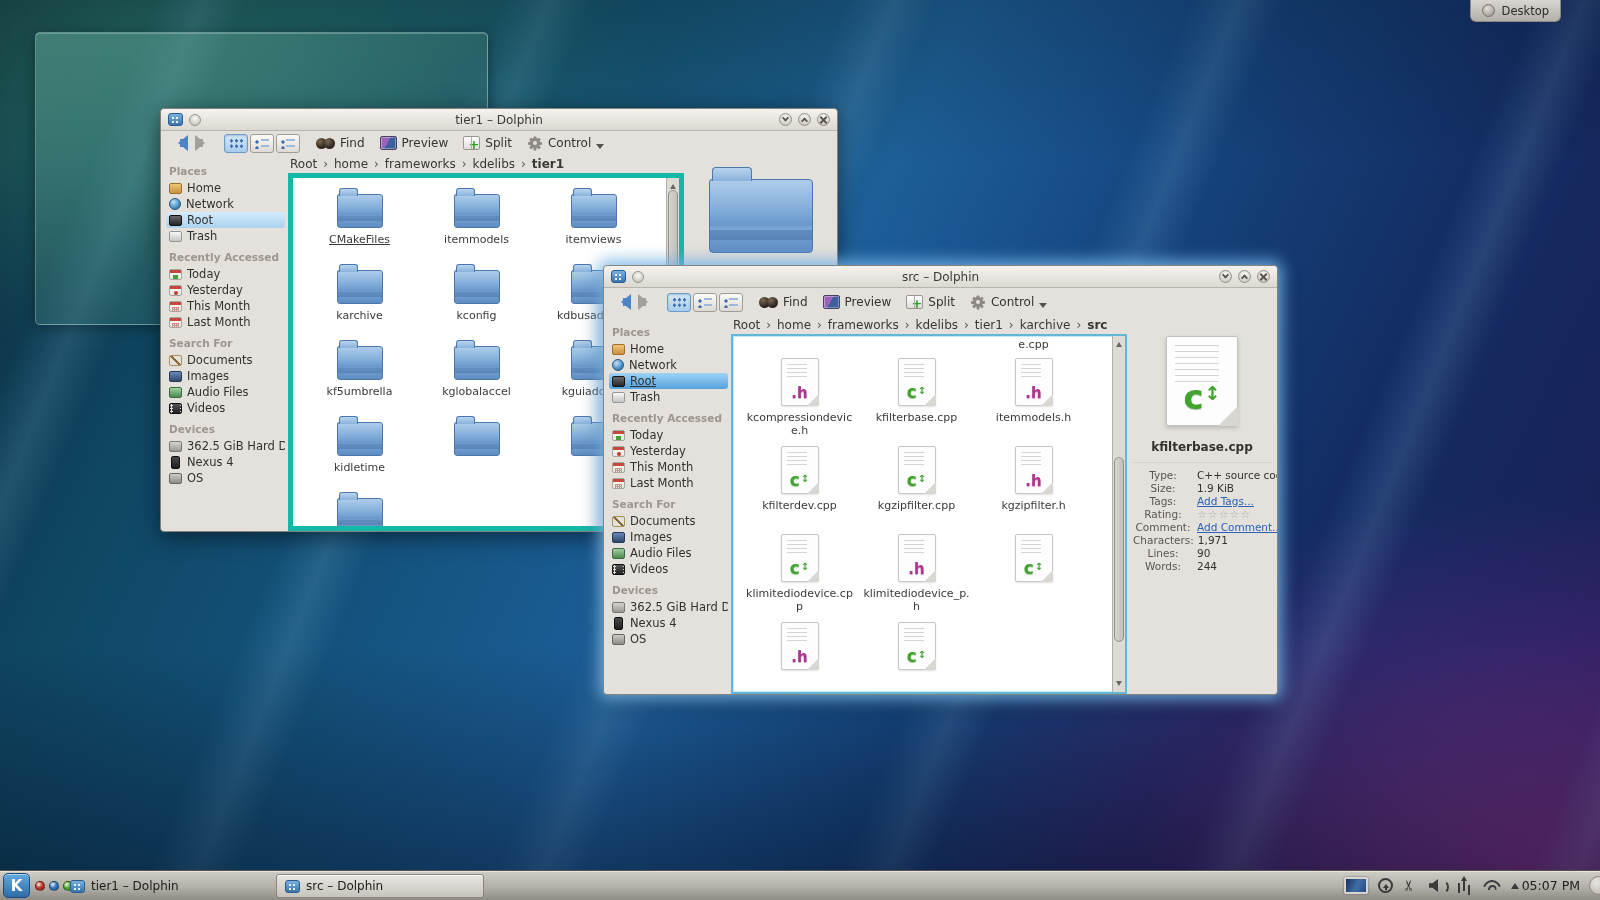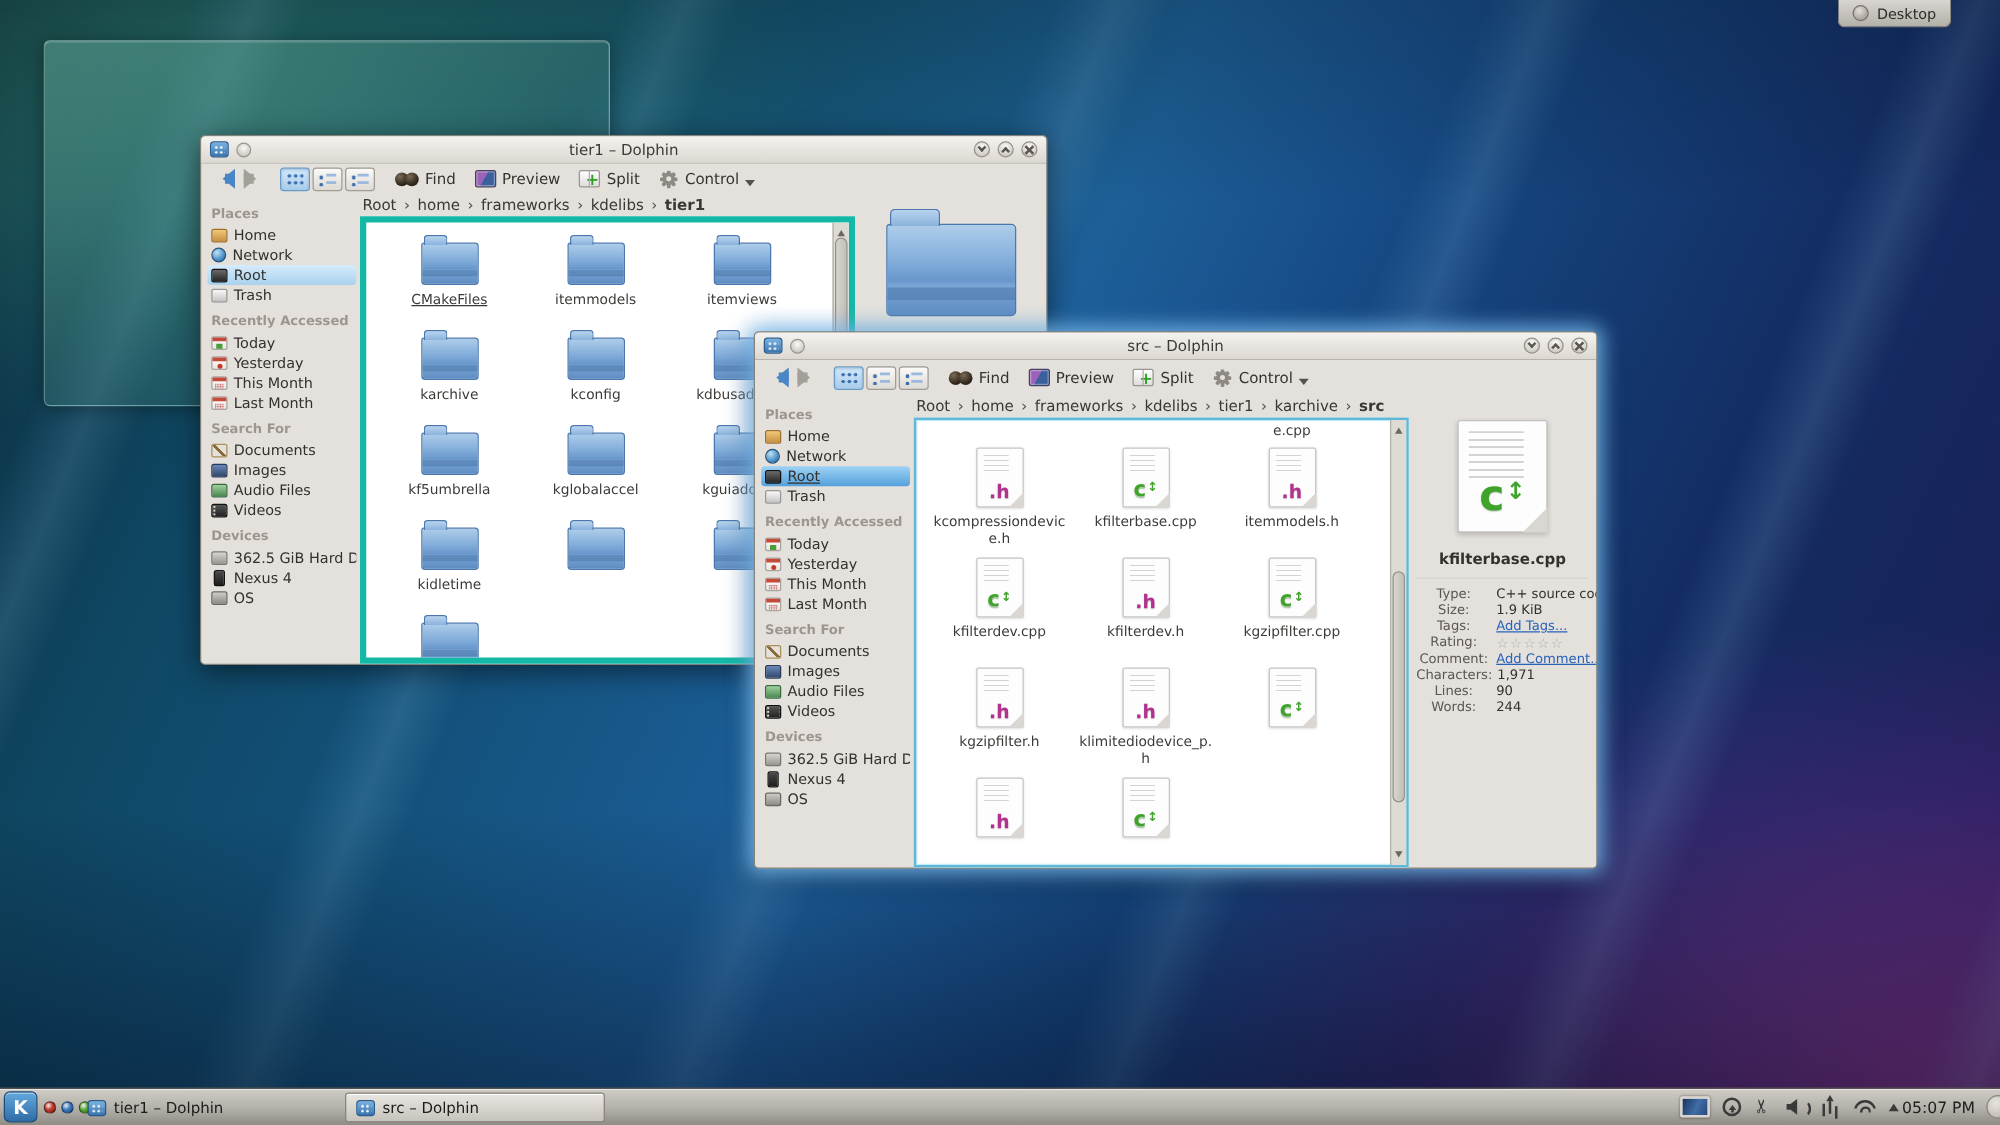--- a/index.html
+++ b/index.html
@@ -719,41 +719,41 @@
                 <span class="glabel">itemmodels.h</span>
               </div>
 
               <div class="gitem file-item" data-ext="cpp">
                 <span class="file">
                   <span class="glyph"></span>
                 </span>
                 <span class="glabel">kfilterdev.cpp</span>
               </div>
 
+
+              <div class="gitem file-item" data-ext="cpp">
+                <span class="file">
+                  <span class="glyph"></span>
+                </span>
+                <span class="glabel">kgzipfilter.cpp</span>
+              </div>
+
               <div class="gitem file-item" data-ext="h">
                 <span class="file">
                   <span class="glyph"></span>
                 </span>
-                <span class="glabel">kfilterdev.h</span>
+                <span class="glabel">kgzipfilter.h</span>
               </div>
 
               <div class="gitem file-item" data-ext="cpp">
                 <span class="file">
                   <span class="glyph"></span>
                 </span>
-                <span class="glabel">kgzipfilter.cpp</span>
-              </div>
-
-              <div class="gitem file-item" data-ext="h">
-                <span class="file">
-                  <span class="glyph"></span>
-                </span>
-                <span class="glabel">kgzipfilter.h</span>
-              </div>
-
+                <span class="glabel">klimitediodevice.cpp</span>
+              </div>
 
               <div class="gitem file-item" data-ext="h">
                 <span class="file">
                   <span class="glyph"></span>
                 </span>
                 <span class="glabel">klimitediodevice_p.h</span>
               </div>
 
               <div class="gitem file-item" data-ext="cpp">
                 <span class="file">

